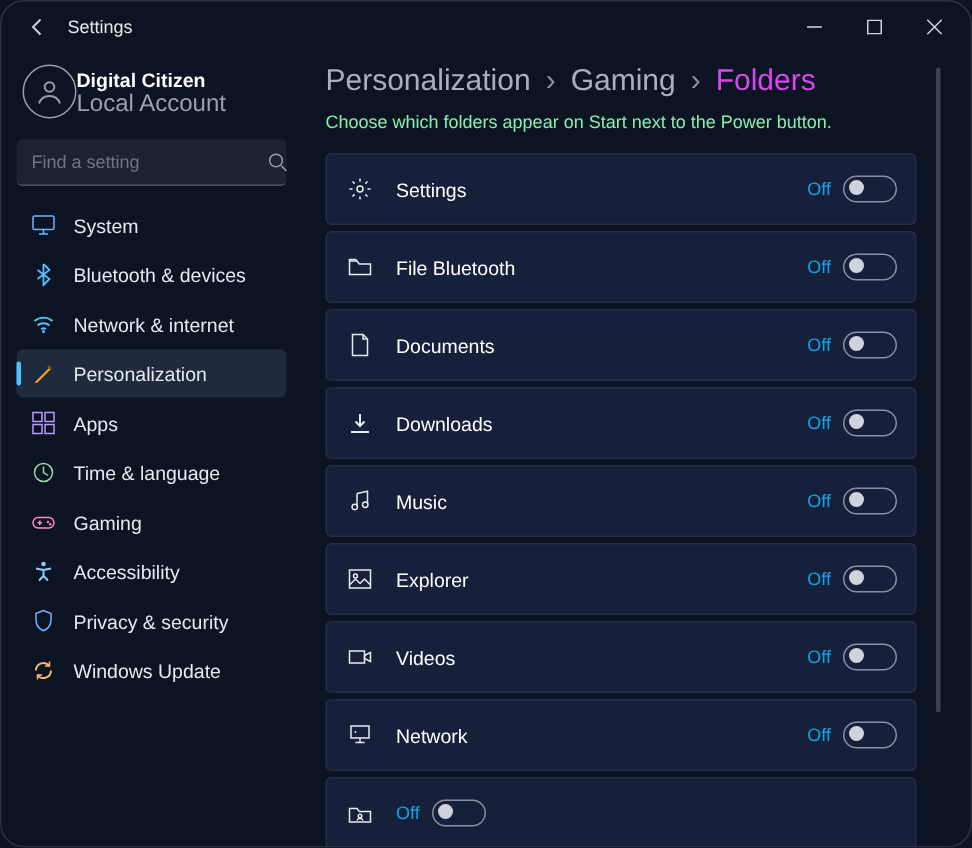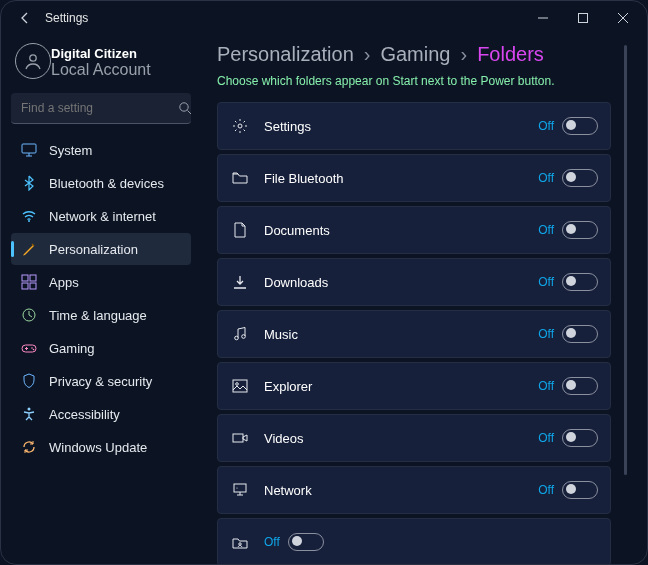--- a/index.html
+++ b/index.html
@@ -151,33 +151,33 @@
                 <path d="M4 8.5h3M5.5 7v3" stroke="#ff8ac4"></path>
                 <circle cx="11" cy="8" r="0.8" fill="#ff8ac4"></circle>
                 <circle cx="12.5" cy="9.5" r="0.8" fill="#ff8ac4"></circle>
               </svg>
             </span>
             <span>Gaming</span>
           </div>
           <div class="navitem">
             <span class="ico">
               <svg width="16" height="16" viewBox="0 0 16 16">
-                <path d="M8 1 3 3v4c0 4 2.5 6.5 5 7.5 2.5-1 5-3.5 5-7.5V3z" stroke="#6cb6ff" fill="none"></path>
-              </svg>
-            </span>
-            <span>Privacy &amp; security</span>
-          </div>
-          <div class="navitem">
-            <span class="ico">
-              <svg width="16" height="16" viewBox="0 0 16 16">
                 <circle cx="8" cy="3" r="1.5" fill="#8dd0ff"></circle>
                 <path d="M3 6l5 1 5-1M8 7v4m-3 3 3-3 3 3" stroke="#8dd0ff" fill="none" stroke-width="1.3"></path>
               </svg>
             </span>
             <span>Accessibility</span>
+          </div>
+          <div class="navitem">
+            <span class="ico">
+              <svg width="16" height="16" viewBox="0 0 16 16">
+                <path d="M8 1 3 3v4c0 4 2.5 6.5 5 7.5 2.5-1 5-3.5 5-7.5V3z" stroke="#6cb6ff" fill="none"></path>
+              </svg>
+            </span>
+            <span>Privacy &amp; security</span>
           </div>
           <div class="navitem">
             <span class="ico">
               <svg width="16" height="16" viewBox="0 0 16 16">
                 <path d="M3 8a5 5 0 0 1 9-3M13 8a5 5 0 0 1-9 3" stroke="#ffb870" fill="none" stroke-width="1.3"></path>
                 <path d="M12 2v3h-3M4 14v-3h3" stroke="#ffb870" fill="none"></path>
               </svg>
             </span>
             <span>Windows Update</span>
           </div>

